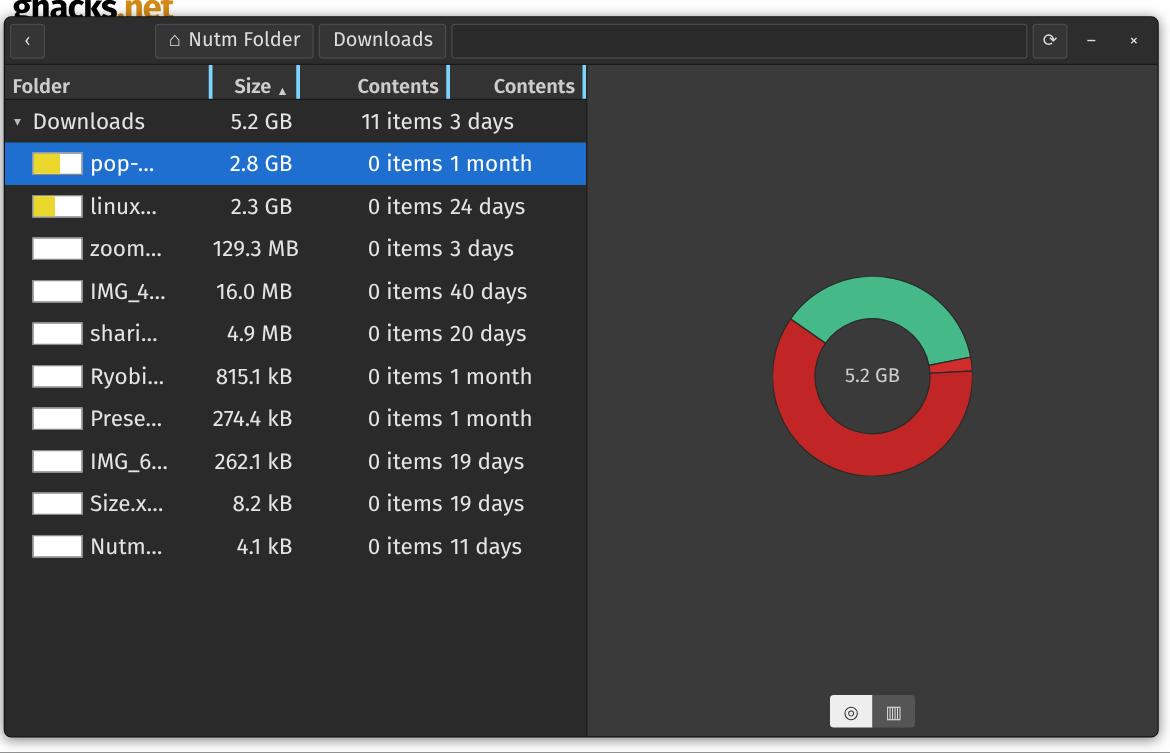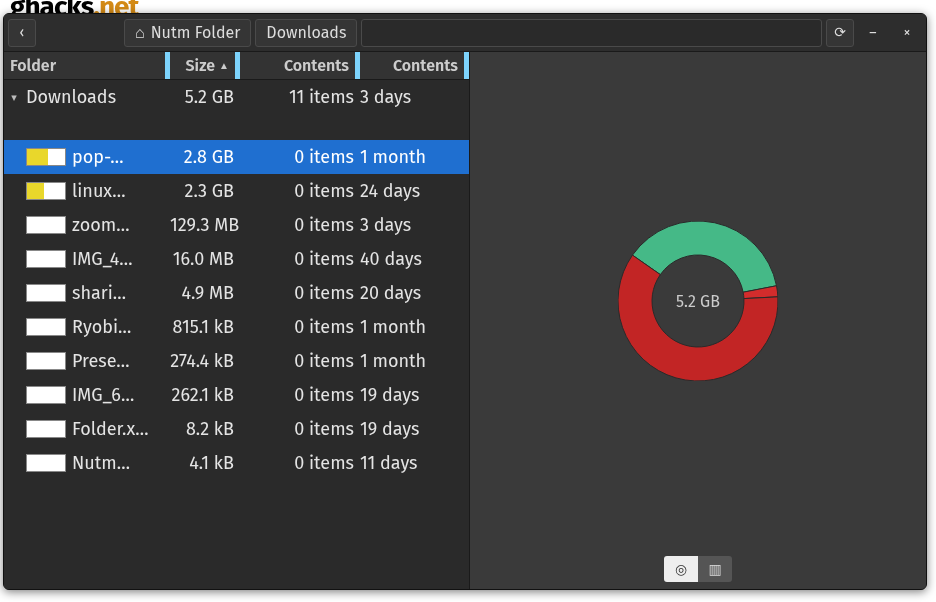--- a/index.html
+++ b/index.html
@@ -12,25 +12,25 @@
 .window { position:absolute; top:13px; left:3px; width:924px; height:577px; background:#3d3d3d; border:1px solid #111; border-radius:6px; box-shadow:0 2px 10px rgba(0,0,0,.5); display:flex; flex-direction:column; overflow:hidden; }
 .titlebar { height:38px; background:#2d2d2d; border-bottom:1px solid #1a1a1a; display:flex; align-items:center; padding:0 4px; gap:4px; }
 .tb-btn { width:28px; height:28px; border:1px solid #4a4a4a; background:#353535; border-radius:3px; display:flex; align-items:center; justify-content:center; color:#ddd; font-size:14px; }
 .tb-btn.flat { border:none; background:transparent; width:30px; }
 .crumb { height:28px; border:1px solid #4a4a4a; background:#353535; border-radius:3px; display:flex; align-items:center; padding:0 10px; color:#ddd; font-size:16px; gap:6px; }
 .loc { flex:1; height:28px; border:1px solid #4a4a4a; background:#2a2a2a; border-radius:3px; }
 
 .body { flex:1; display:flex; background:#2a2a2a; }
 .tree { width:466px; border-right:1px solid #1a1a1a; display:flex; flex-direction:column; overflow:hidden; }
 .hdr { height:28px; background:#333; border-bottom:1px solid #1a1a1a; display:flex; color:#ccc; font-size:16px; font-weight:600; }
-.hdr > div { border-right:5px solid #7dd3fc; display:flex; align-items:center; padding:0 6px; }
+.hdr > div { border-right:3px solid #7dd3fc; display:flex; align-items:flex-end; padding:0 6px; }
 .col-folder{ width:166px; } .col-size{ width:70px; justify-content:flex-end; gap:4px; } .col-cont{ width:120px; justify-content:flex-end; } .col-mod{ flex:1; justify-content:flex-end; border-right:none; }
 .rows { flex:1; overflow:auto; }
 .row { height:34px; display:flex; align-items:center; font-size:18px; color:#e4e4e4; }
-.row.sel { background:#1f6fd0; color:#fff;margin-top:26px; }
+.row.sel { background:#1f6fd0; color:#fff; }
 .row .c1 { width:166px; display:flex; align-items:center; gap:6px; padding-left:4px; overflow:hidden; white-space:nowrap; }
 .row .c2 { width:70px; text-align:right; padding-right:6px; white-space:nowrap; }
 .row .c3 { width:120px; text-align:right; padding-right:6px; white-space:nowrap; }
 .row .c4 { flex:1; text-align:left; padding-right:8px; white-space:nowrap; }
 .tri { width:12px; font-size:11px; color:#bbb; display:inline-block; text-align:center; }
 .swatch { width:40px; height:18px; border:1px solid #888; background:#fff; position:relative; flex-shrink:0; }
 .swatch .fill { position:absolute; top:0; left:0; bottom:0; background:#e9d72b; }
 .name { overflow:hidden; text-overflow:ellipsis; }
 
 .right { flex:1; position:relative; background:#3a3a3a; display:flex; flex-direction:column; }
@@ -199,21 +199,21 @@
             <div class="c2">262.1 kB</div>
             <div class="c3">0 items</div>
             <div class="c4">19 days</div>
           </div>
           <div class="row">
             <div class="c1">
               <span class="tri"></span>
               <span class="swatch">
                 <span class="fill" style="width:0%;background:#ffffff"></span>
               </span>
-              <span class="name">Folder.x…</span>
+              <span class="name">Size.x…</span>
             </div>
             <div class="c2">8.2 kB</div>
             <div class="c3">0 items</div>
             <div class="c4">19 days</div>
           </div>
           <div class="row">
             <div class="c1">
               <span class="tri"></span>
               <span class="swatch">
                 <span class="fill" style="width:0%;background:#ffffff"></span>

